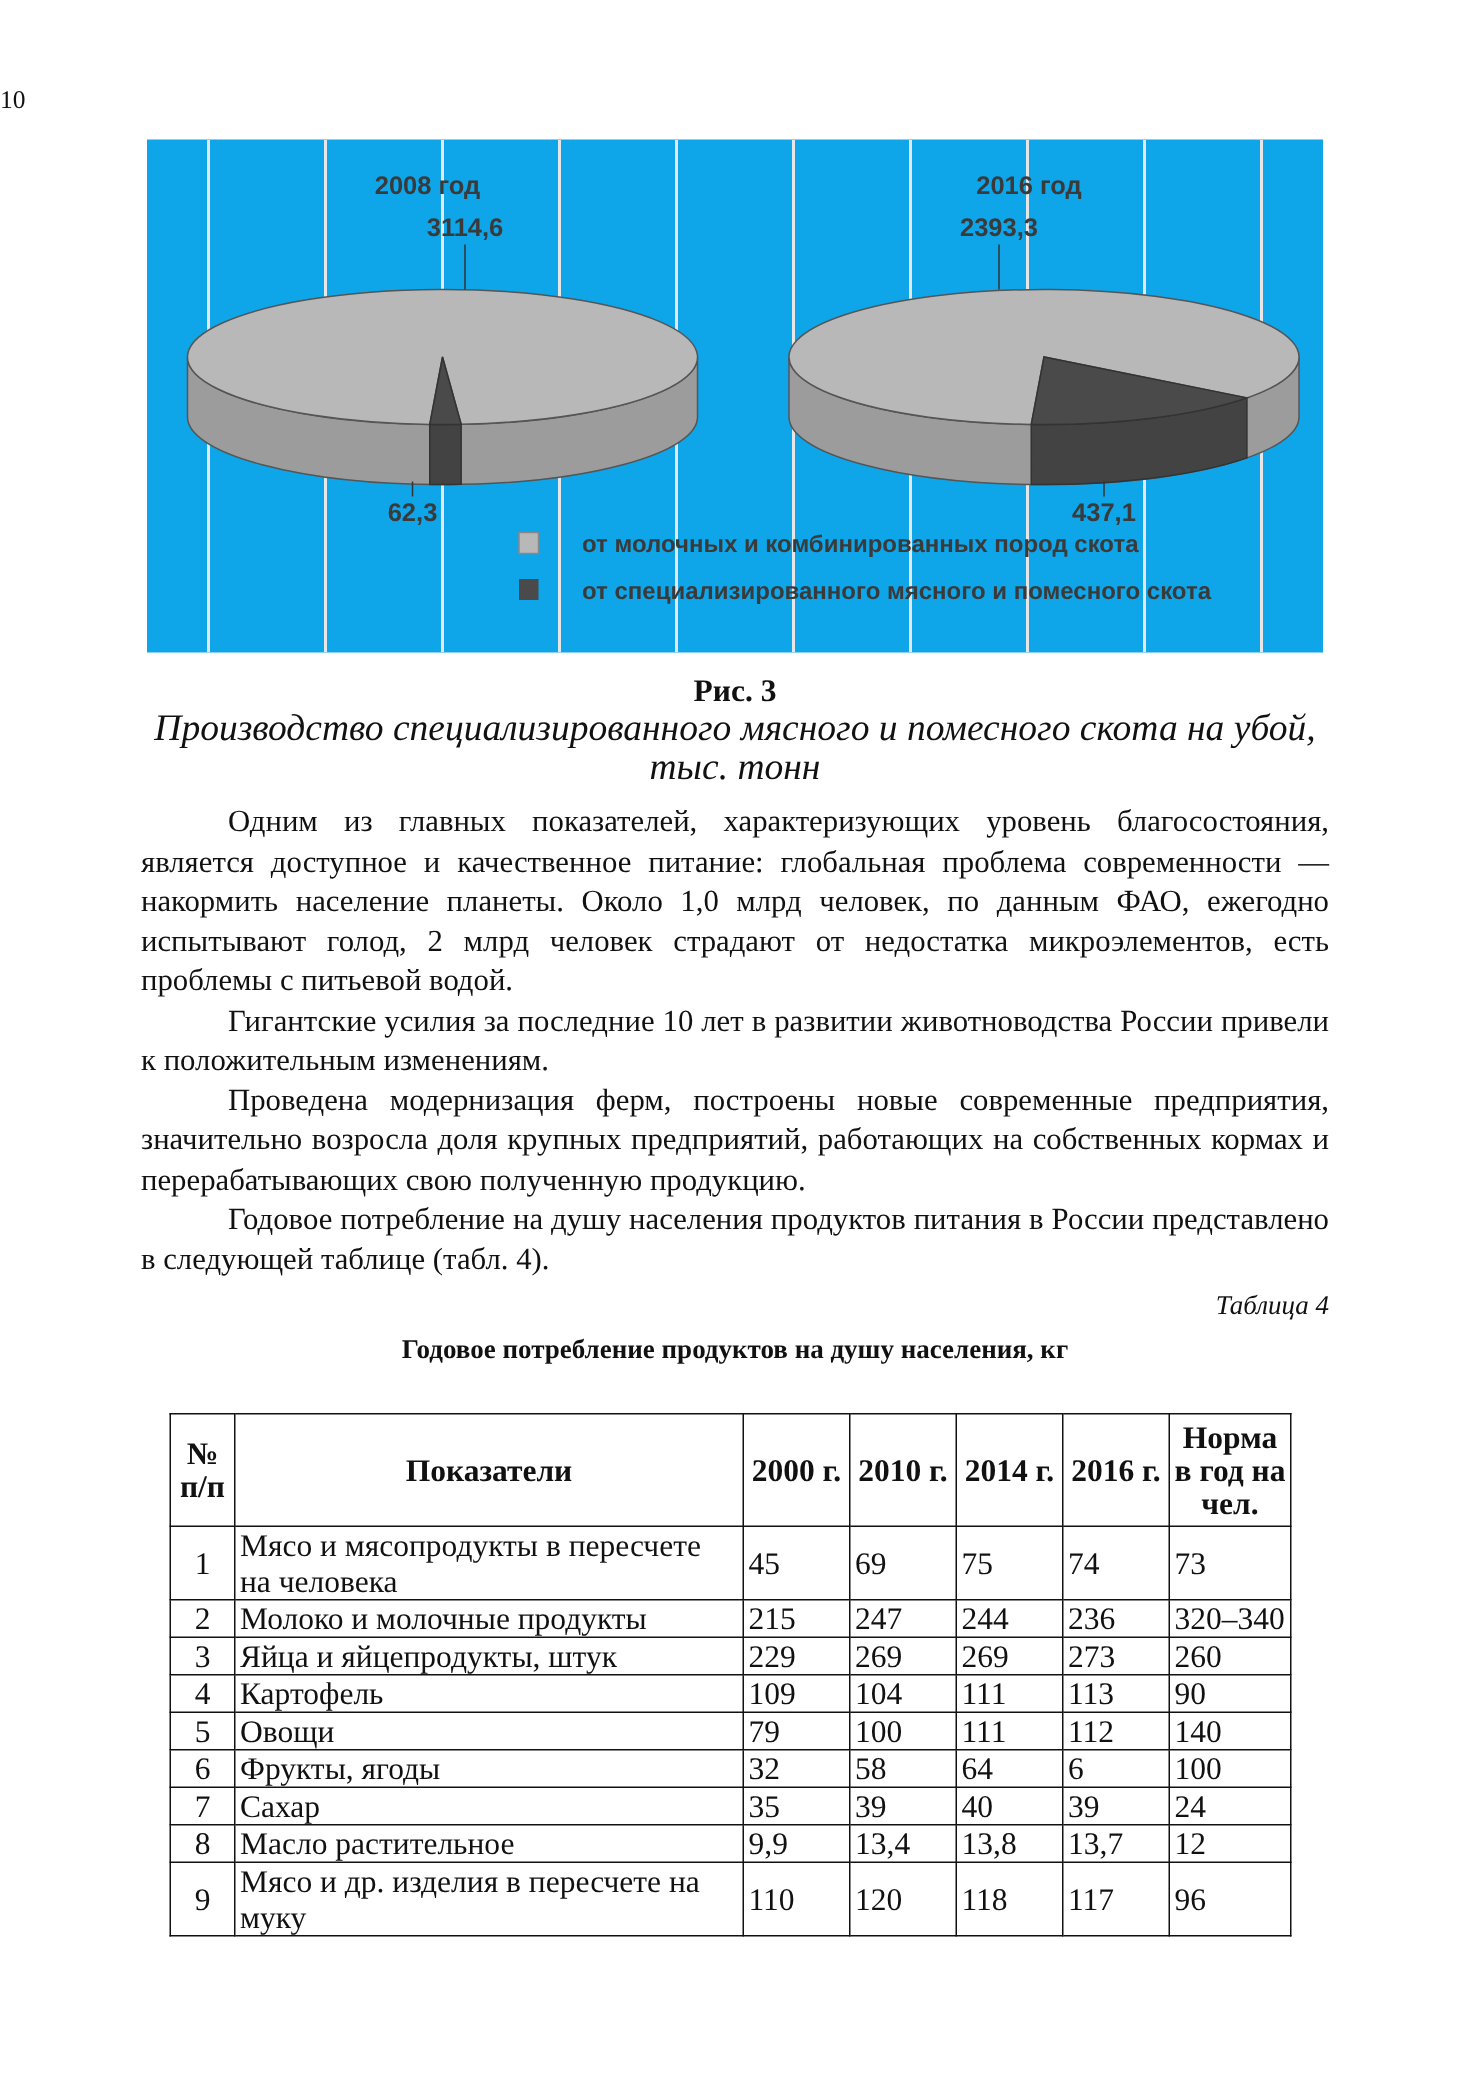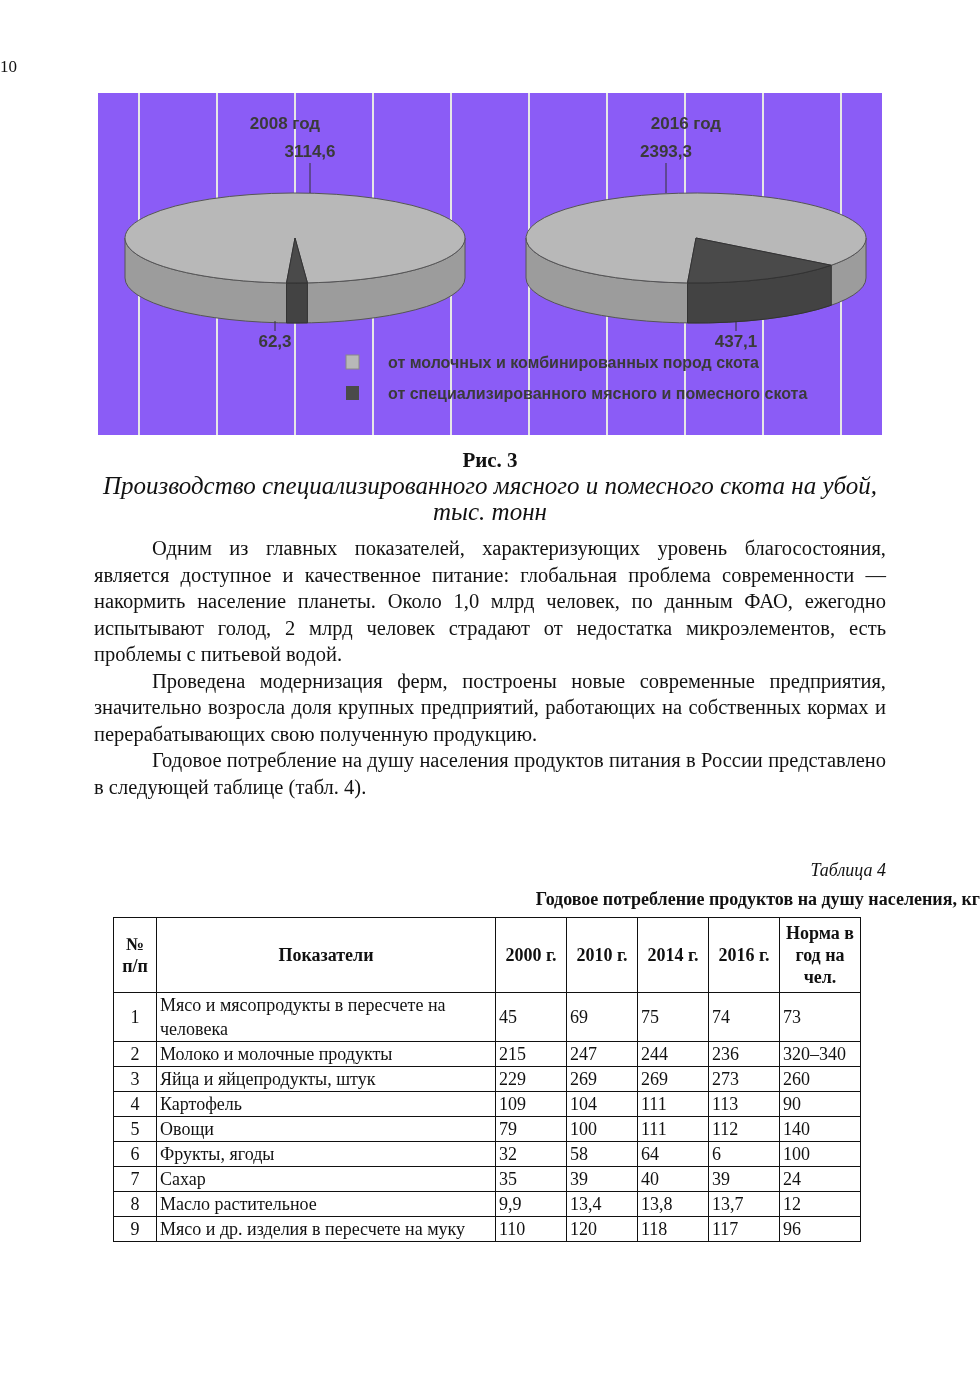--- a/index.html
+++ b/index.html
@@ -1,29 +1,29 @@
 <!DOCTYPE html>
 <html><head>
 <meta charset="utf-8">
 <style>
   html, body { margin: 0; padding: 0; background: #ffffff; }
   body { width: 980px; height: 1386px; position: relative; overflow: hidden;
          font-family: "Liberation Serif", "DejaVu Serif", serif; color: #111; }
   .page-num { position: absolute; top: 57px; left: 0; width: 980px; font-size: 17px; }
   .figure { position: absolute; left: 98px; top: 93px; width: 784px; height: 342px;
-            background: #8b5cf6; overflow: hidden; }
+            background: #0ea5e9; overflow: hidden; }
   .figure svg { position: absolute; left: 0; top: 0; }
   .fig-caption { position: absolute; top: 447px; left: 0; width: 980px; text-align: center; }
   .fig-label { font-weight: bold; font-size: 21px; line-height: 26px; }
   .fig-title { font-style: italic; font-size: 25px; line-height: 26px; }
   .body-text { position: absolute; left: 94px; top: 535px; width: 792px; font-size: 20.5px; line-height: 26.5px; text-align: justify; }
   .body-text p { margin: 0; text-indent: 58px; }
   .table-num { position: absolute; top: 860px; right: 94px; font-style: italic; font-size: 18px; }
-  .table-title { position: absolute; top: 889px; left: 0; width: 980px; text-align: right; font-weight: bold; font-size: 18px; }
-  table.data { position: absolute; left: 113px; top: 917px; border-collapse: collapse; font-size: 18px; }
+  .table-title { position: absolute; top: 889px; left: 0; width: 980px; text-align: center; font-weight: bold; font-size: 18px; }
+  table.data { position: absolute; left: 113px; top: 942px; border-collapse: collapse; font-size: 21px; }
   table.data th, table.data td { border: 1px solid #111; padding: 0 3px; line-height: 24px; }
   table.data th { font-weight: bold; height: 74px; line-height: 22px; }
   table.data td.num { }
   table.data td.idx { text-align: center; }
   .c0 { width: 36px; } .c1 { width: 332px; margin-left: 20px; } .cy { width: 64px; } .cn { width: 74px; }
   .legend-text { font-family: "Liberation Sans", "DejaVu Sans", sans-serif; font-weight: bold; font-size: 16px; fill: #3a3a3a; }
   .chart-text { font-family: "Liberation Sans", "DejaVu Sans", sans-serif; font-weight: bold; font-size: 17px; fill: #3a3a3a; }
 </style>
 </head>
 <body>
@@ -78,20 +78,21 @@
 </div>
 
 <div class="fig-caption">
   <div class="fig-label">Рис. 3</div>
   <div class="fig-title">Производство специализированного мясного и помесного скота на убой,</div>
   <div class="fig-title">тыс. тонн</div>
 </div>
 
 <div class="body-text">
   <p>Одним из главных показателей, характеризующих уровень благосостояния, является доступное и качественное питание: глобальная проблема современности — накормить население планеты. Около 1,0 млрд человек, по данным ФАО, ежегодно испытывают голод, 2 млрд человек страдают от недостатка микроэлементов, есть проблемы с питьевой водой.</p>
+  <p>Гигантские усилия за последние 10 лет в развитии животноводства России привели к положительным изменениям.</p>
   <p>Проведена модернизация ферм, построены новые современные предприятия, значительно возросла доля крупных предприятий, работающих на собственных кормах и перерабатывающих свою полученную продукцию.</p>
   <p>Годовое потребление на душу населения продуктов питания в России представлено в следующей таблице (табл. 4).</p>
 </div>
 
 <div class="table-num">Таблица 4</div>
 <div class="table-title">Годовое потребление продуктов на душу населения, кг</div>
 
 <table class="data">
   <thead>
     <tr>

